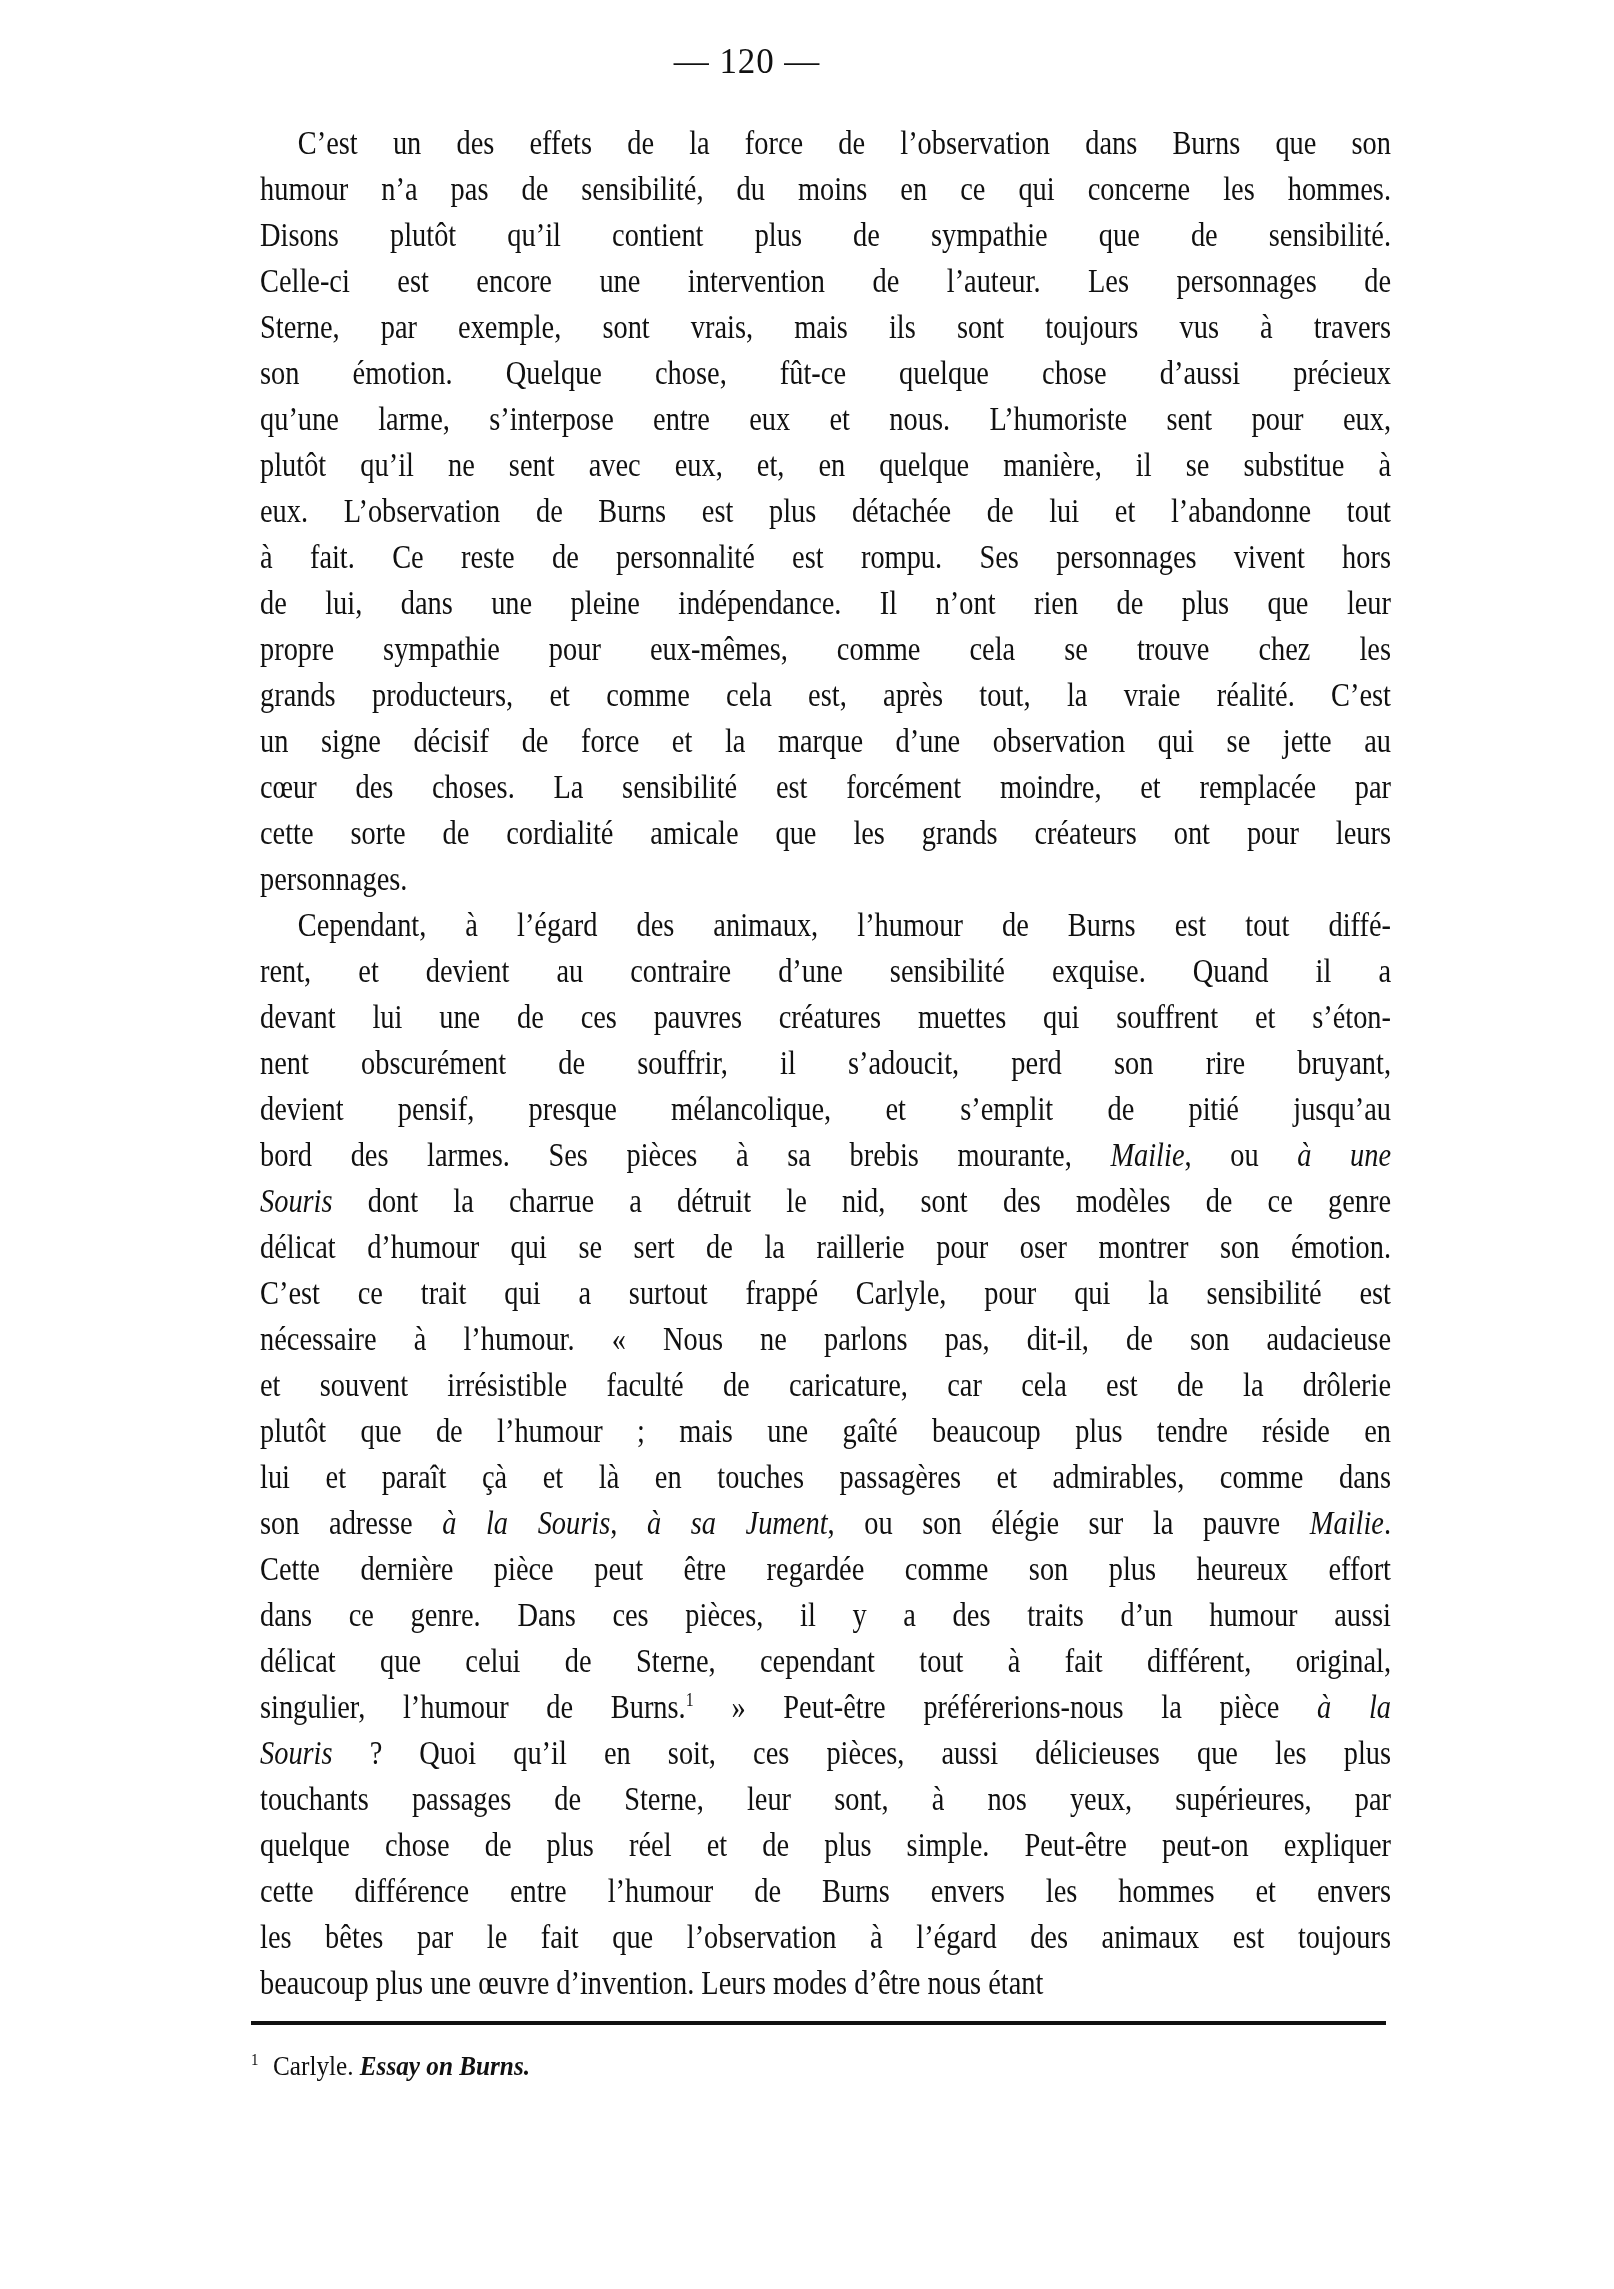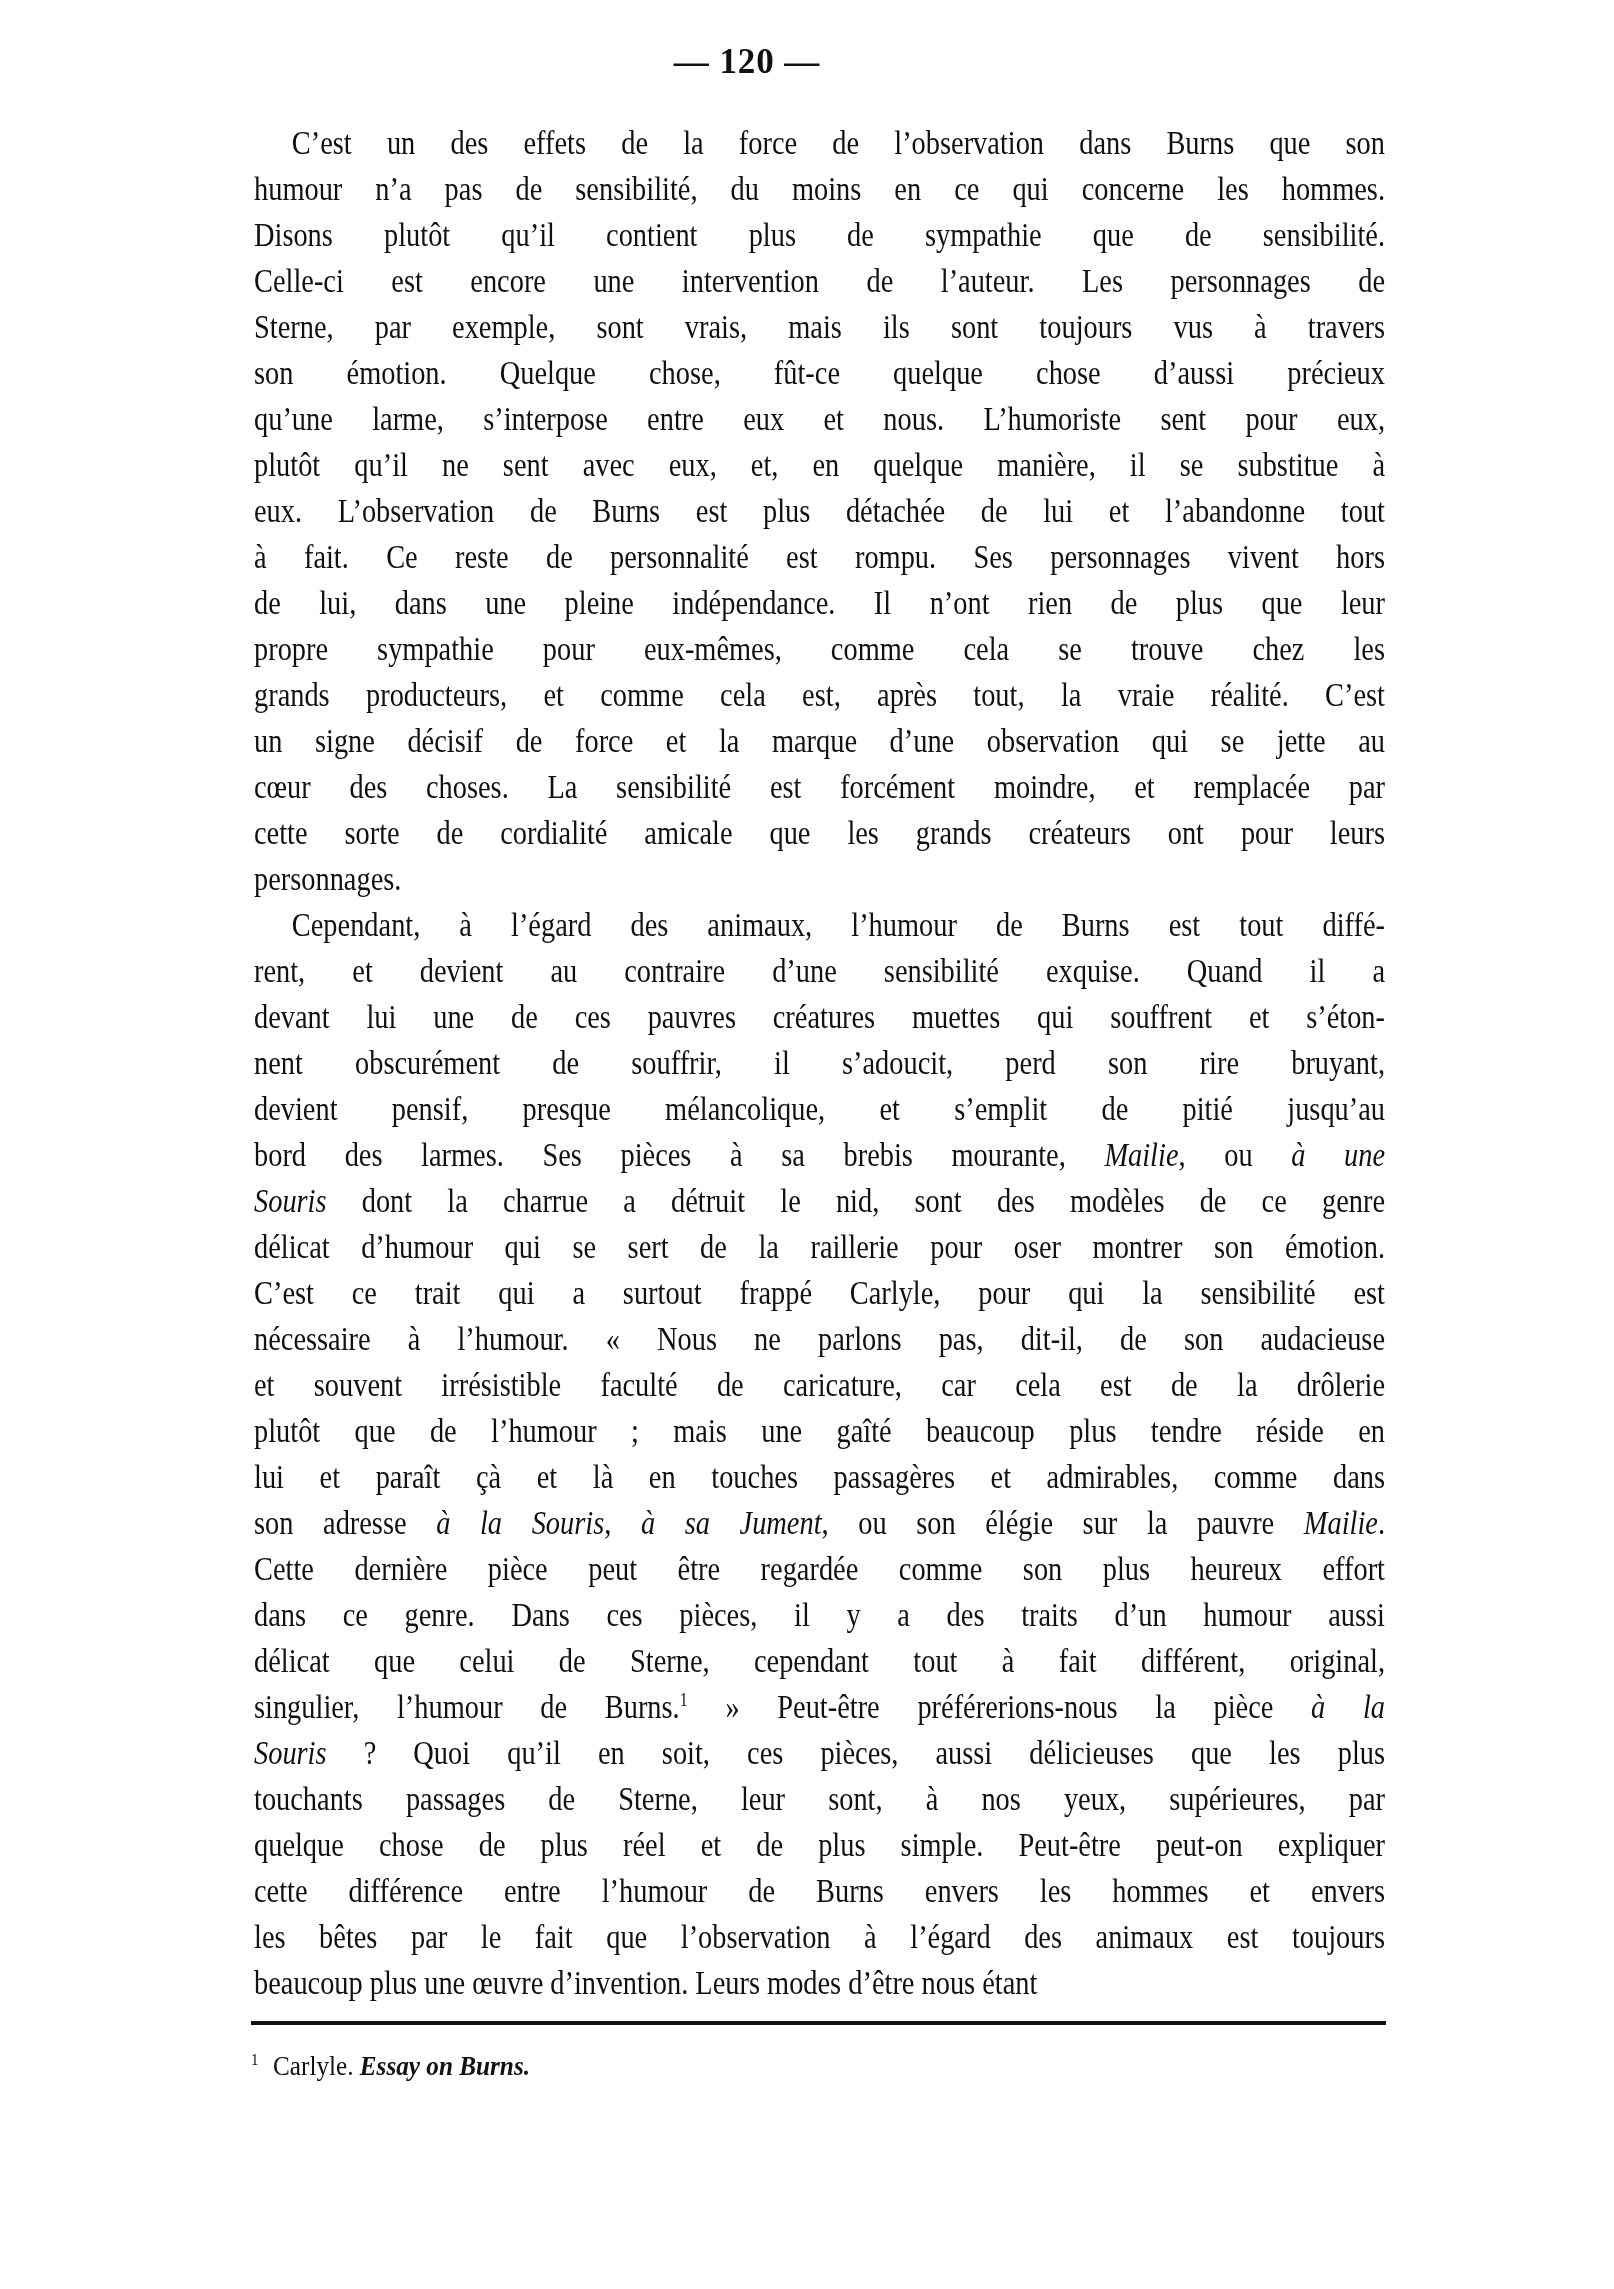--- a/index.html
+++ b/index.html
@@ -15,26 +15,26 @@
     color: #111111;
     font-family: "Liberation Serif", "DejaVu Serif", serif;
   }
   .page-number {
     position: absolute;
     top: 42px;
     left: 0;
     width: 1494px;
     text-align: center;
     font-size: 35px;
-    font-weight: bold;
+    font-weight: normal;
     letter-spacing: 0.9px;
   }
   .text-block {
     position: absolute;
-    left: 254px;
+    left: 260px;
     top: 120px;
     width: 1131px;
   }
   .line {
     display: block;
     height: 46px;
     line-height: 46px;
     font-size: 33px;
     text-align: justify;
     text-align-last: justify;

